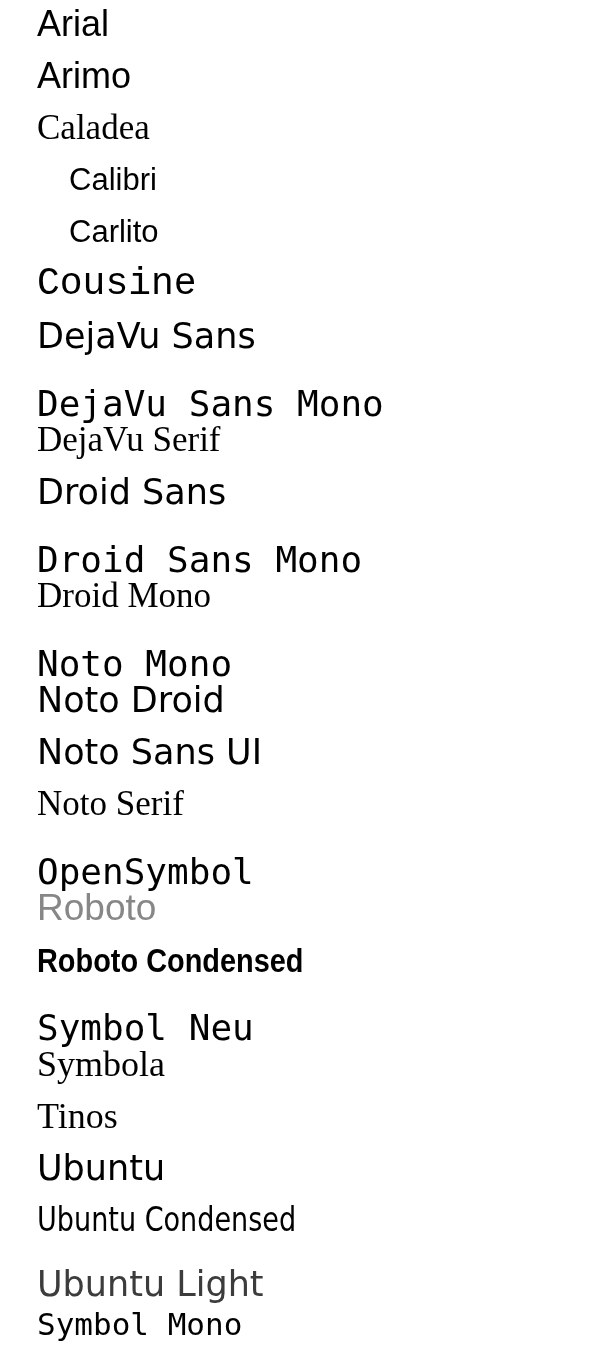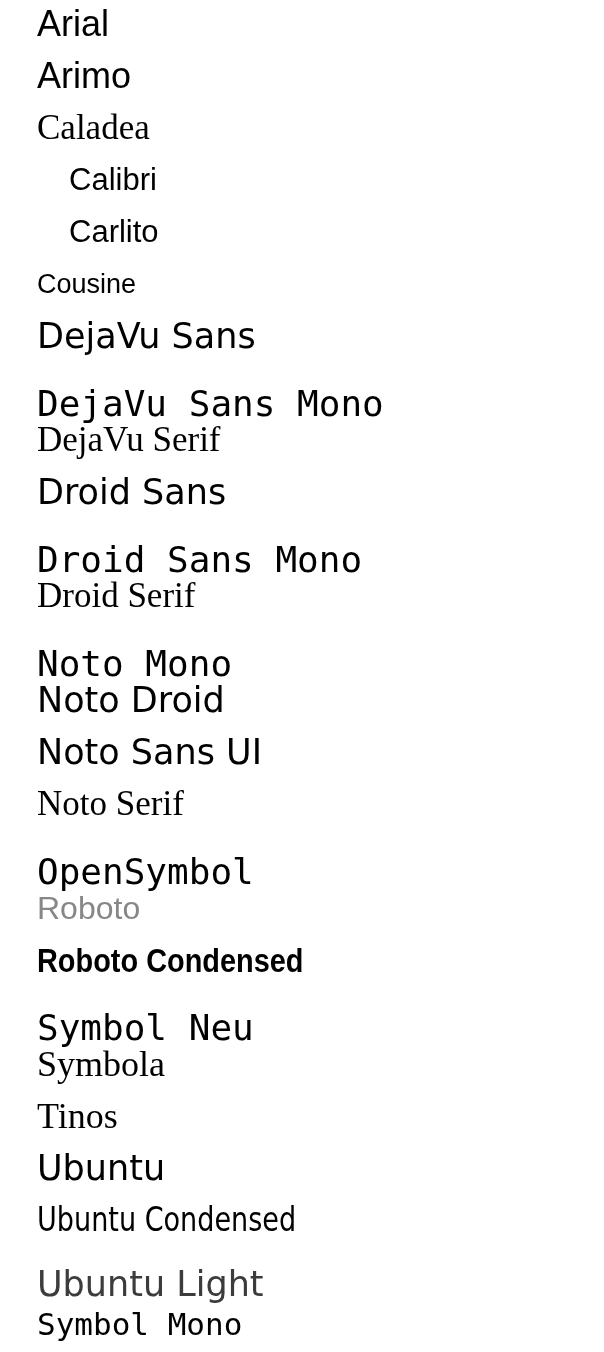--- a/index.html
+++ b/index.html
@@ -26,23 +26,23 @@
     display: inline-block;
     transform-origin: 0 50%;
   }
   
   .style-sans .label            { font-family: "Liberation Sans", sans-serif; font-size: 36px; }
   .style-sans-humanist .label   { font-family: "DejaVu Sans", sans-serif; font-size: 35px; }
   .style-sans-small .label      { font-family: "Liberation Sans", sans-serif; font-size: 31px; margin-left: 32px; }
   .style-serif .label           { font-family: Liberation Serif, serif; font-size: 35px; }
   .style-serif-oldstyle .label  { font-family: "Liberation Serif", serif; font-size: 36px; }
   .style-mono .label            { font-family: "DejaVu Sans Mono", monospace; font-size: 36px; margin-top: 16px; }
-  .style-mono-courier .label    { font-family: Liberation Sans, sans-serif; font-size: 27px; }
+  .style-mono-courier .label    { font-family: Liberation Mono, monospace; font-size: 38px; }
   .style-mono-small .label      { font-family: "DejaVu Sans Mono", monospace; font-size: 31px; }
-  .style-thin .label            { font-family: "Liberation Sans", sans-serif; font-size: 32px; font-weight: 100; color: #878787; }
+  .style-thin .label            { font-family: "Liberation Sans", sans-serif; font-size: 37px; font-weight: 100; color: #878787; }
   .style-condensed-bold .label  { font-family: "Liberation Sans", sans-serif; font-size: 34px; font-weight: 700; transform: scaleX(0.85); }
   .style-condensed .label       { font-family: "DejaVu Sans", sans-serif; font-size: 33px; font-weight: 500; transform: scaleX(0.82); }
   .style-sans-light .label      { font-family: "DejaVu Sans", sans-serif; font-size: 35px; color: #3c3c3c; margin-top: 12px; }
 </style>
 </head>
 <body>
 
 <div class="font-list">
   <div class="row style-sans">
     <span class="label">Arial</span>
@@ -82,21 +82,21 @@
 
   <div class="row style-sans-humanist">
     <span class="label">Droid Sans</span>
   </div>
 
   <div class="row style-mono">
     <span class="label">Droid Sans Mono</span>
   </div>
 
   <div class="row style-serif">
-    <span class="label">Droid Serif</span>
+    <span class="label">Droid Mono</span>
   </div>
 
   <div class="row style-mono">
     <span class="label">Noto Mono</span>
   </div>
 
   <div class="row style-sans-humanist">
     <span class="label">Noto Droid</span>
   </div>
 

